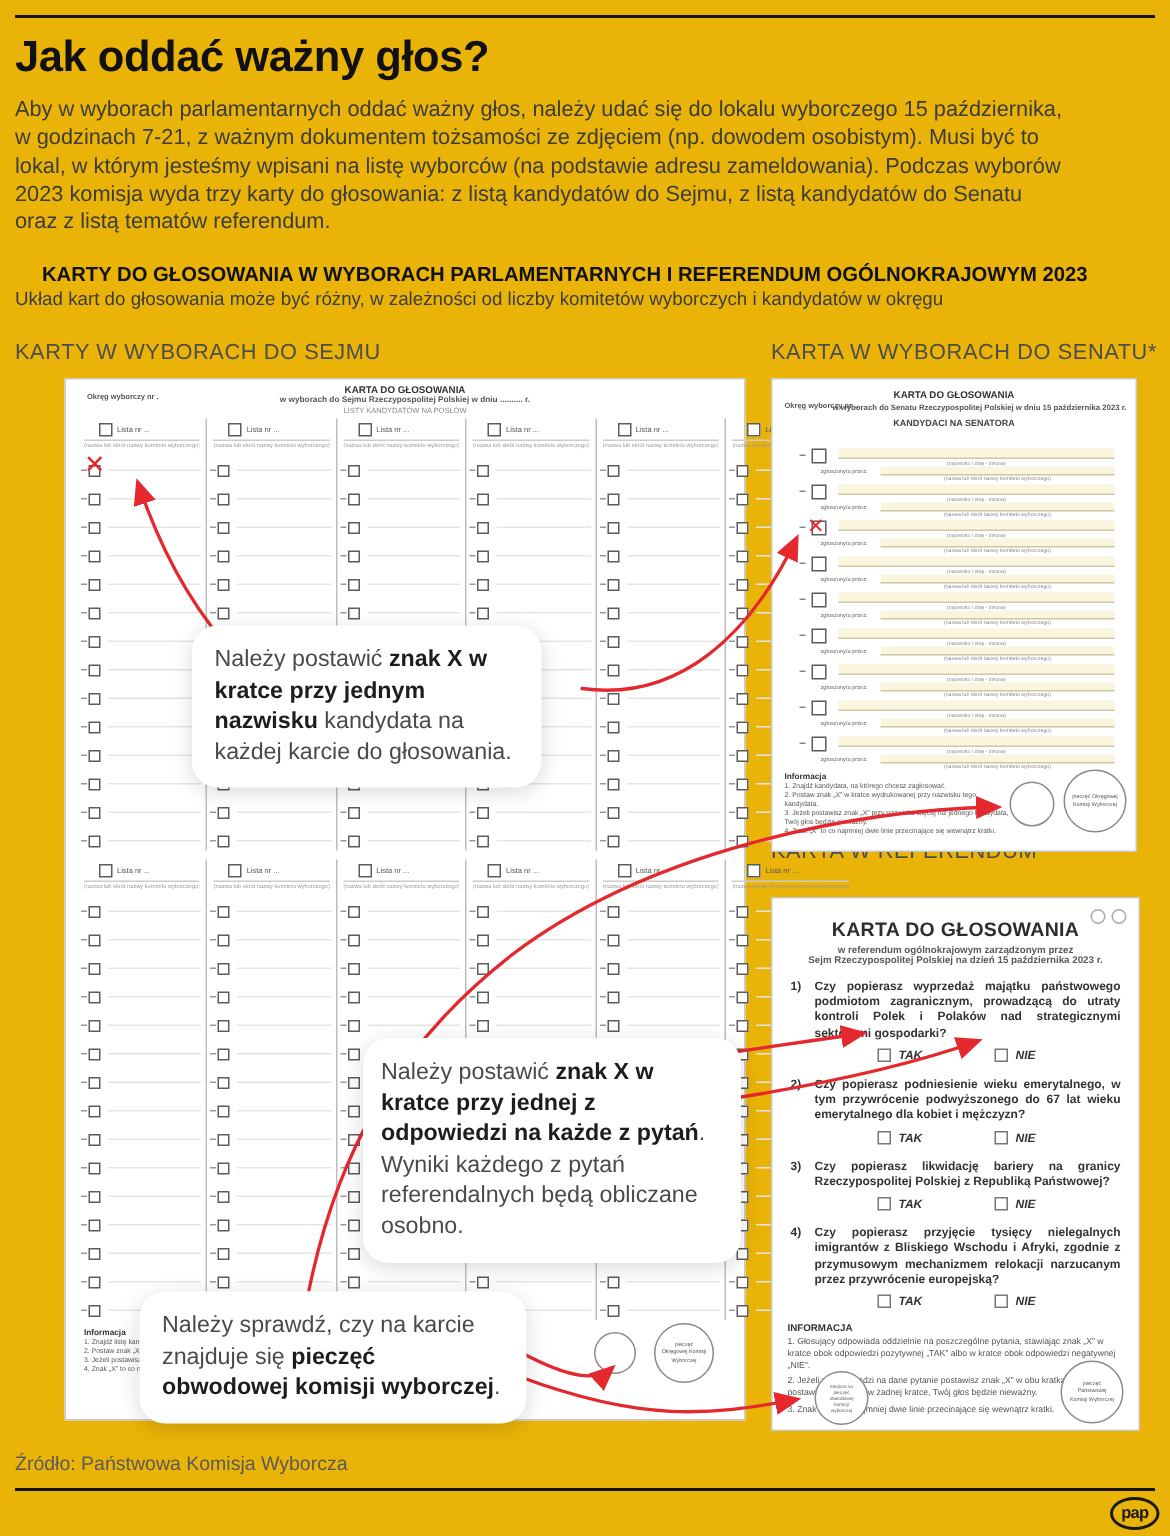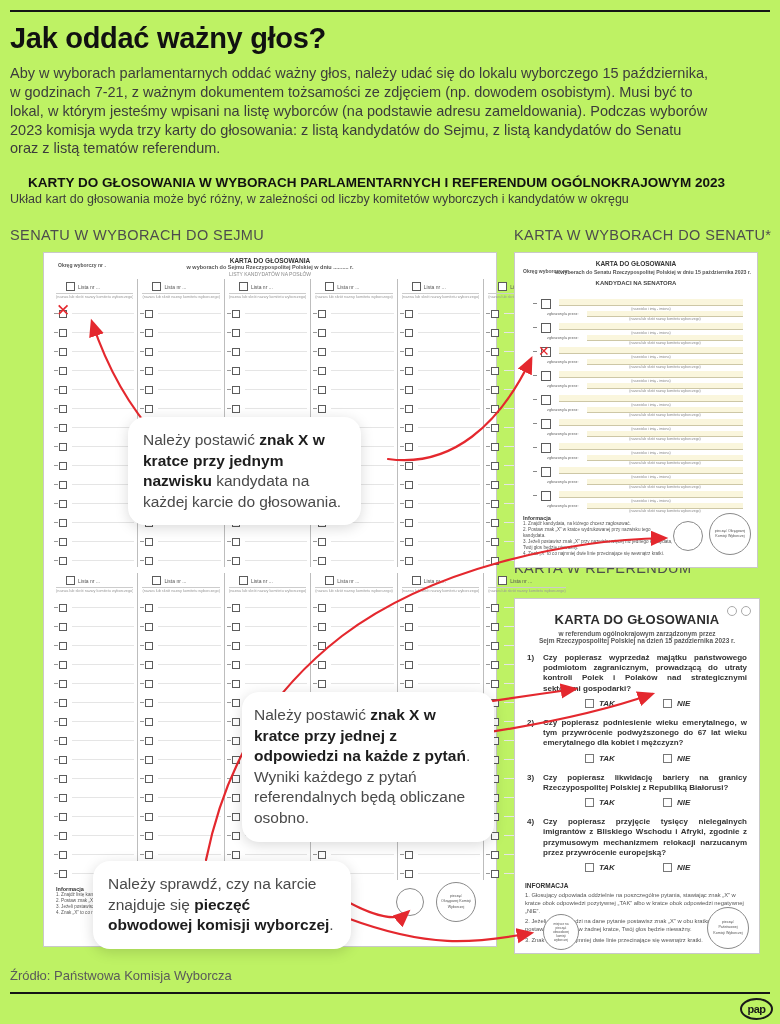--- a/index.html
+++ b/index.html
@@ -1,18 +1,18 @@
 <!DOCTYPE html>
 <html lang="pl"><head>
 <meta charset="utf-8">
 <style>
   :root{ --red:#e4282e; --ink:#1a1a1a; --gray:#474747; }
   *{box-sizing:border-box; margin:0; padding:0;}
   body{background:#fff; font-family:"Liberation Sans",sans-serif;}
-  .canvas{position:relative; width:780px; height:1024px; background:#bef264; overflow:hidden;}
+  .canvas{position:relative; width:780px; height:1024px; background:#eab308; overflow:hidden;}
 
   .rule{position:absolute; left:10px; width:760px; height:2px; background:#151515;}
   .rule.top{top:10px;} .rule.bottom{top:992px;}
 
   .title{position:absolute; left:10px; top:22px; font-size:29px; font-weight:700; color:#111; letter-spacing:-.3px;}
   .intro{position:absolute; left:10px; top:64px; width:702px; font-size:14.5px; line-height:1.3; color:#3c3c3c;}
   .sec-title{position:absolute; left:10px; top:175px; font-size:13.5px; font-weight:700; color:#111;margin-left:18px;}
   .sec-sub{position:absolute; left:10px; top:192px; font-size:12.5px; color:#3c3c3c;}
 
   .card-label{position:absolute; font-size:14.5px; color:#4d4d4d; letter-spacing:.4px;}
@@ -110,21 +110,21 @@
 <body>
 
 <div class="canvas">
 
   <div class="rule top"></div>
   <h1 class="title">Jak oddać ważny głos?</h1>
   <p class="intro">Aby w wyborach parlamentarnych oddać ważny głos, należy udać się do lokalu wyborczego 15 października, w godzinach 7-21, z ważnym dokumentem tożsamości ze zdjęciem (np. dowodem osobistym). Musi być to lokal, w którym jesteśmy wpisani na listę wyborców (na podstawie adresu zameldowania). Podczas wyborów 2023 komisja wyda trzy karty do głosowania: z listą kandydatów do Sejmu, z listą kandydatów do Senatu oraz z listą tematów referendum.</p>
   <div class="sec-title">KARTY DO GŁOSOWANIA W WYBORACH PARLAMENTARNYCH I REFERENDUM OGÓLNOKRAJOWYM 2023</div>
   <div class="sec-sub">Układ kart do głosowania może być różny, w zależności od liczby komitetów wyborczych i kandydatów w okręgu</div>
 
-  <div class="card-label lbl-sejm">SENATU W WYBORACH DO SEJMU</div>
+  <div class="card-label lbl-sejm">KARTY W WYBORACH DO SEJMU</div>
   <div class="card-label lbl-senat">KARTA W WYBORACH DO SENATU*</div>
   <div class="card-label lbl-ref">KARTA W REFERENDUM</div>
 
   <div class="ballot sejm-card">
     <div class="sejm-head">
       <span class="okreg">Okręg wyborczy nr .</span>
       <div class="bh-c">
         <div class="bh-title">KARTA DO GŁOSOWANIA</div>
         <div class="bh-sub">w wyborach do Sejmu Rzeczypospolitej Polskiej w dniu .......... r.</div>
         <div class="bh-sub2">LISTY KANDYDATÓW NA POSŁÓW</div>
@@ -1275,21 +1275,21 @@
               <span class="ans-label">TAK</span>
             </span>
             <span class="ans nie">
               <span class="cb-ref"></span>
               <span class="ans-label">NIE</span>
             </span>
           </div>
         </div>
         <div class="rq">
           <span class="rq-num">3)</span>
-          <div class="rq-text">Czy popierasz likwidację bariery na granicy Rzeczypospolitej Polskiej z Republiką Białorusi?</div>
+          <div class="rq-text">Czy popierasz likwidację bariery na granicy Rzeczypospolitej Polskiej z Republiką Państwowej?</div>
           <div class="rq-ans">
             <span class="ans tak">
               <span class="cb-ref"></span>
               <span class="ans-label">TAK</span>
             </span>
             <span class="ans nie">
               <span class="cb-ref"></span>
               <span class="ans-label">NIE</span>
             </span>
           </div>

